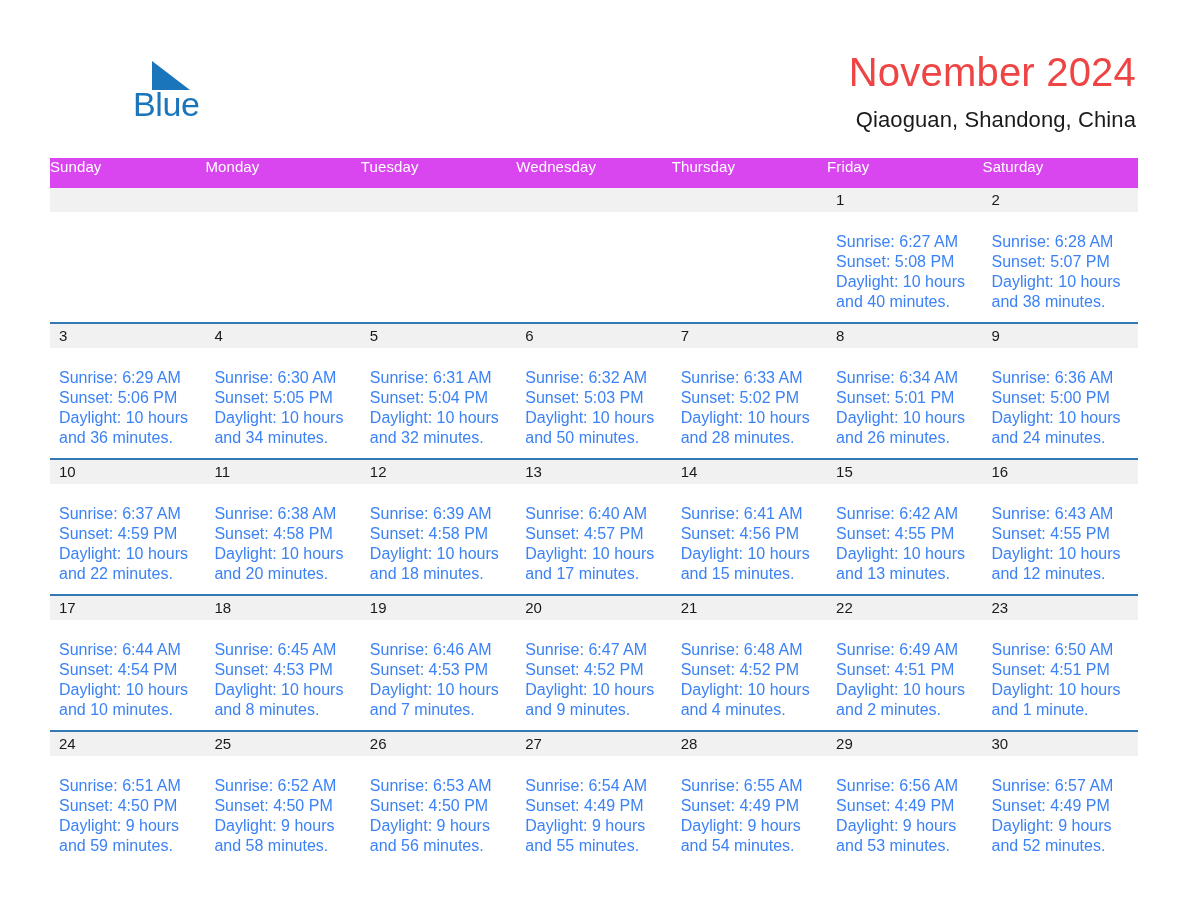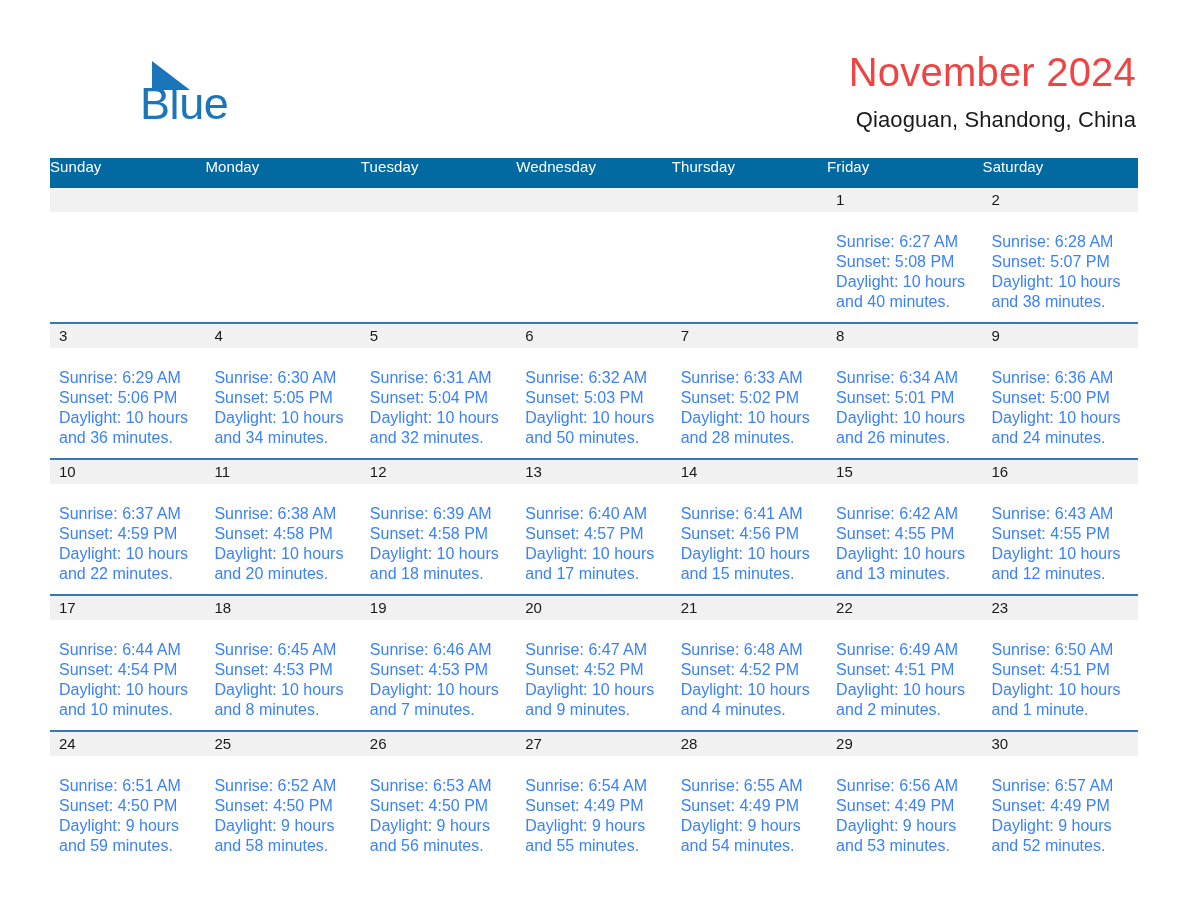--- a/index.html
+++ b/index.html
@@ -51,25 +51,24 @@
     top: 9px;
     width: 0;
     height: 0;
     border-left: 38px solid #1b75bb;
     border-top: 29px solid transparent;
   }
   .logo-blue {
     position: absolute;
     left: 76px;
     top: 33px;
-    font-size: 45px;
+    font-size: 34px;
     line-height: 38px;
     color: #1b75bb;
     letter-spacing: -0.4px;
-    margin-left: 7px;
   }
 
   .title-block {
     position: absolute;
     right: 52px;
     top: 48px;
     text-align: right;
   }
   .cal-title {
     font-size: 40px;
@@ -96,21 +95,21 @@
     border-collapse: collapse;
     table-layout: fixed;
   }
   .calendar th,
   .calendar td {
     padding: 0;
     margin: 0;
     vertical-align: top;
   }
   .dow {
-    background: #0369a1;
+    background: #d946ef;
     color: #ffffff;
     font-size: 15px;
     font-weight: normal;
     text-align: left;
     height: 30px;
     padding: 0 0 0 9px;
     letter-spacing: 0.1px;
   }
   .daycell {
     width: 155.4px;

